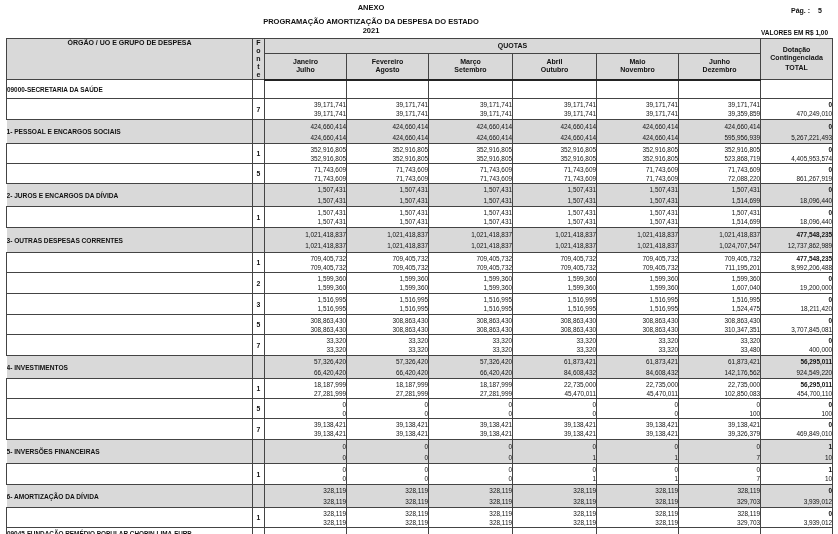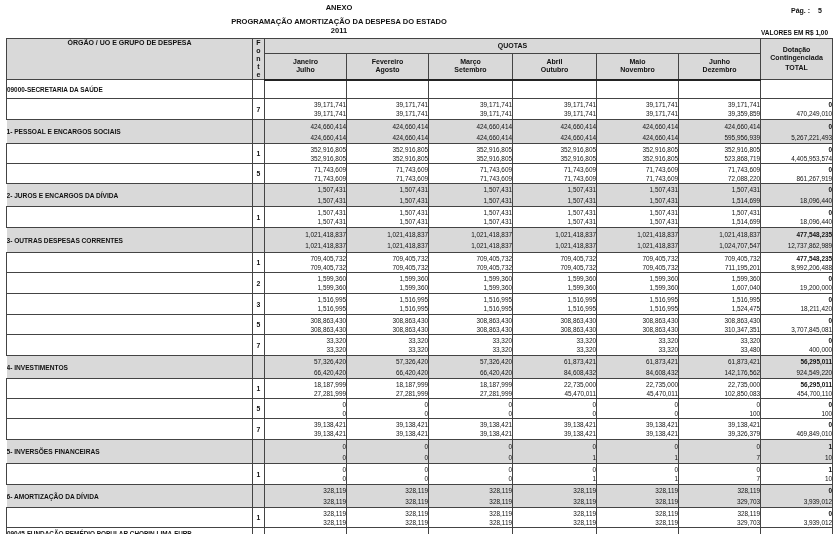--- a/index.html
+++ b/index.html
@@ -1,19 +1,19 @@
 <!DOCTYPE html>
 <html><head>
 <meta charset="utf-8">
 <style>
   html, body { margin:0; padding:0; background:#ffffff; }
   body { width:838px; height:534px; position:relative; overflow:hidden;
          font-family:"Liberation Sans", sans-serif; color:#111; }
   .abs { position:absolute; }
-  .title { font-weight:bold; font-size:7.5px; text-align:center; left:0; width:678px; }
+  .title { font-weight:bold; font-size:7.5px; text-align:center; left:0; width:678px;padding-left:32px; }
   .pag { font-size:7px; font-weight:bold; }
   .valores { font-size:6.5px; font-weight:bold; }
   table.grid { position:absolute; left:6px; top:38px; border-collapse:collapse;
                table-layout:fixed; width:826px; font-size:6.4px; }
   table.grid td, table.grid th { border:1px solid #444; padding:0; overflow:hidden; white-space:nowrap; }
   table.grid th { background:#d9d9d9; font-weight:bold; text-align:center; font-size:7px; line-height:8px; }
   th.orgao { text-align:left; vertical-align:top; padding:4px 0 0 8px; font-size:7.4px; }
   th.fonte-h { font-size:5px; line-height:5.2px; vertical-align:top; padding-top:1px; }
   th.quotas { border-bottom:1px solid #444; }
   th.month { height:22px; }
@@ -30,21 +30,21 @@
   td.blank-left { border-left:none; border-top:none; border-bottom:none; background:#fff; }
   tr.group td.fonte { background:#d9d9d9; }
   td.total span:first-child { font-weight:bold; }
   .thick-top td { border-top:2px solid #222; }
 </style>
 </head>
 <body>
 
 <div class="abs title" style="top:3px;">ANEXO</div>
 <div class="abs title" style="top:17px;">PROGRAMAÇÃO AMORTIZAÇÃO DA DESPESA DO ESTADO</div>
-<div class="abs title" style="top:26px;">2011</div>
+<div class="abs title" style="top:26px;">2021</div>
 <div class="abs pag" style="left:791px; top:7px;">
   <span>Pág. :</span>
   <span style="margin-left:6px;">5</span>
 </div>
 <div class="abs valores" style="left:761px; top:29px;">VALORES EM R$ 1,00</div>
 
 <table class="grid">
   <colgroup>
     <col style="width:246px">
       <col style="width:12px">

